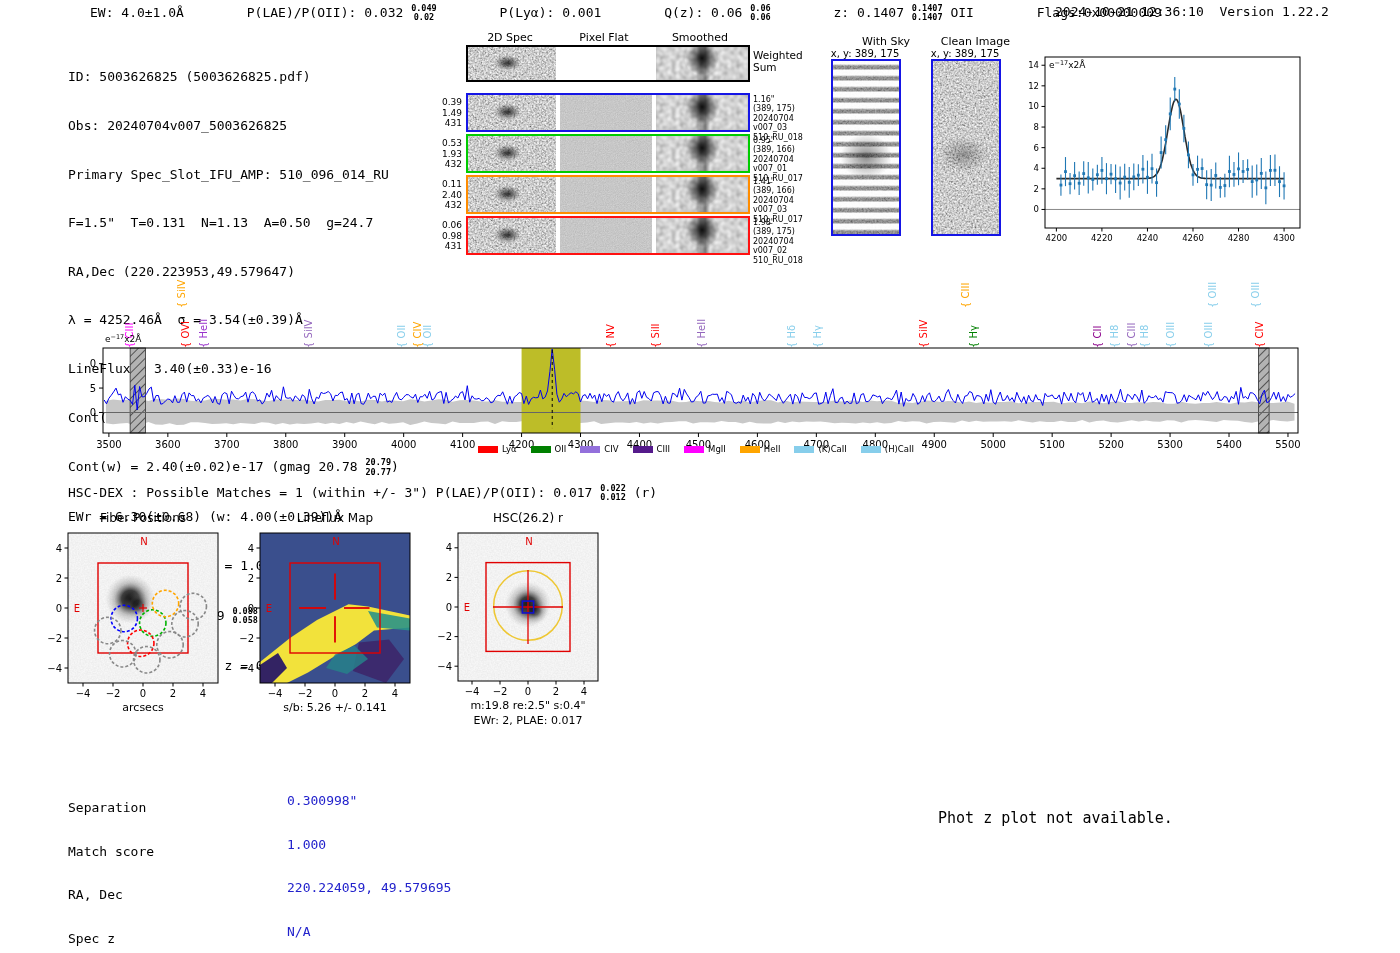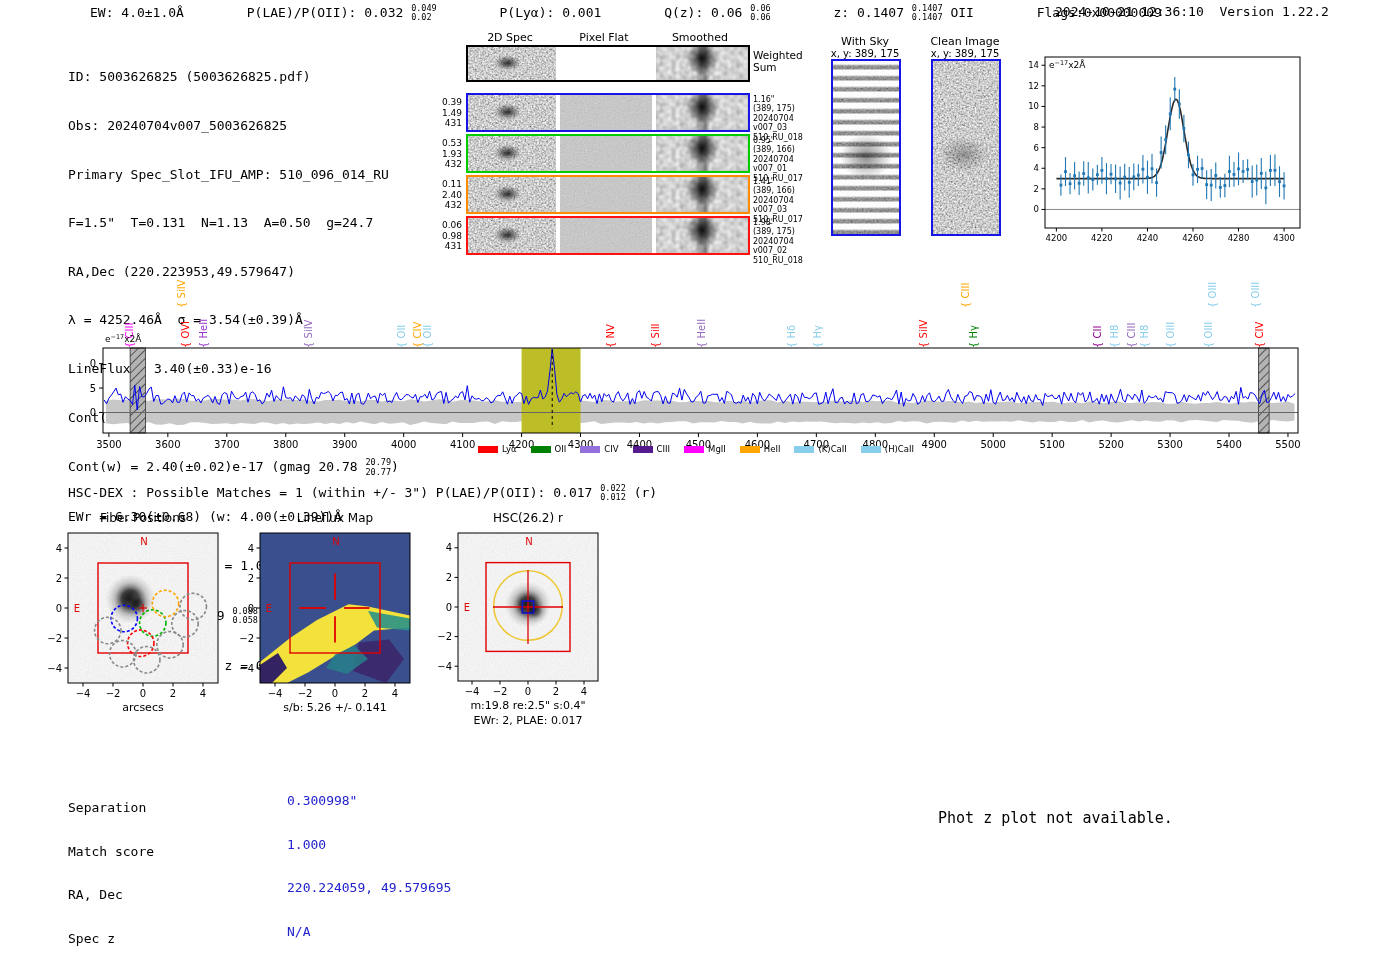--- a/index.html
+++ b/index.html
@@ -3,36 +3,36 @@
 <meta charset="utf-8">
 <style>
   html,body{margin:0;padding:0;background:#fff;}
   .page{position:relative;width:1400px;height:953px;background:#fff;overflow:hidden;
         font-family:"DejaVu Sans Mono",monospace;color:#000;}
   .abs{position:absolute;}
   .hdr{top:4px;left:53px;font-size:13px;white-space:nowrap;}
   .hdr span.seg{margin-right:18px;margin-left:37px;}
   .hdr-right{top:4px;left:1055px;font-size:13px;white-space:nowrap;}
   .frac{display:inline-block;vertical-align:-3px;font-size:8.5px;line-height:1.1;text-align:left;}
-  .frac b{display:block;font-weight:normal;}
+  .frac b{display:block;font-weight:bold;text-align:center;}
   .info{top:37px;left:68px;font-size:13px;line-height:16.2px;white-space:pre;}
   .colhdr{top:31px;font-size:11px;text-align:center;font-family:"DejaVu Sans",sans-serif;}
   .cutrow{position:absolute;left:466px;display:flex;gap:4px;background:#fff;border:2px solid #000;}
   .cell{position:relative;overflow:hidden;background:#bbb;}
   .cell.white{background:#fff;}
   .specblob{position:absolute;left:22%;top:8%;width:46%;height:84%;
     background:radial-gradient(ellipse 45% 38% at 50% 48%, rgba(0,0,0,.78), rgba(0,0,0,0) 72%);}
   .smblob{position:absolute;left:18%;top:0;width:64%;height:100%;
     background:radial-gradient(circle at 50% 34%, rgba(0,0,0,.9), rgba(0,0,0,0) 46%),
                linear-gradient(90deg, rgba(0,0,0,0) 40%, rgba(0,0,0,.32) 48%, rgba(0,0,0,.32) 56%, rgba(0,0,0,0) 64%);}
   .lstack{position:absolute;width:24px;text-align:right;font-family:"DejaVu Sans",sans-serif;
           font-size:9px;line-height:10.5px;}
   .rstack{position:absolute;left:753px;font-family:"DejaVu Sans",sans-serif;font-size:8px;line-height:9.4px;white-space:nowrap;}
   .wlabel{position:absolute;left:753px;font-family:"DejaVu Sans",sans-serif;font-size:10.5px;line-height:12px;}
-  .skytitle{font-size:11px;text-align:center;font-family:"DejaVu Sans",sans-serif;}
+  .skytitle{font-size:11px;text-align:right;font-family:"DejaVu Sans",sans-serif;}
   .skycoords{font-size:10px;text-align:center;font-family:"DejaVu Sans",sans-serif;}
   .skybox{position:absolute;border:2px solid #1515e6;overflow:hidden;background:#ccc;}
   .stripes{position:absolute;inset:0;background:repeating-linear-gradient(180deg,
       rgba(255,255,255,.95) 0 3px, rgba(70,70,70,.45) 5px 8px, rgba(255,255,255,.95) 9px 11px);}
   .skysmudge{position:absolute;left:10%;top:42%;width:80%;height:26%;
       background:radial-gradient(ellipse at 50% 50%, rgba(0,0,0,.45), rgba(0,0,0,0) 70%);}
   .cleansmudge{position:absolute;left:15%;top:44%;width:70%;height:20%;
       background:radial-gradient(ellipse at 45% 50%, rgba(0,0,0,.3), rgba(0,0,0,0) 70%);}
   .llab{position:absolute;font-family:"DejaVu Sans",sans-serif;font-size:10px;
         transform:rotate(-90deg);transform-origin:0 100%;white-space:nowrap;}

